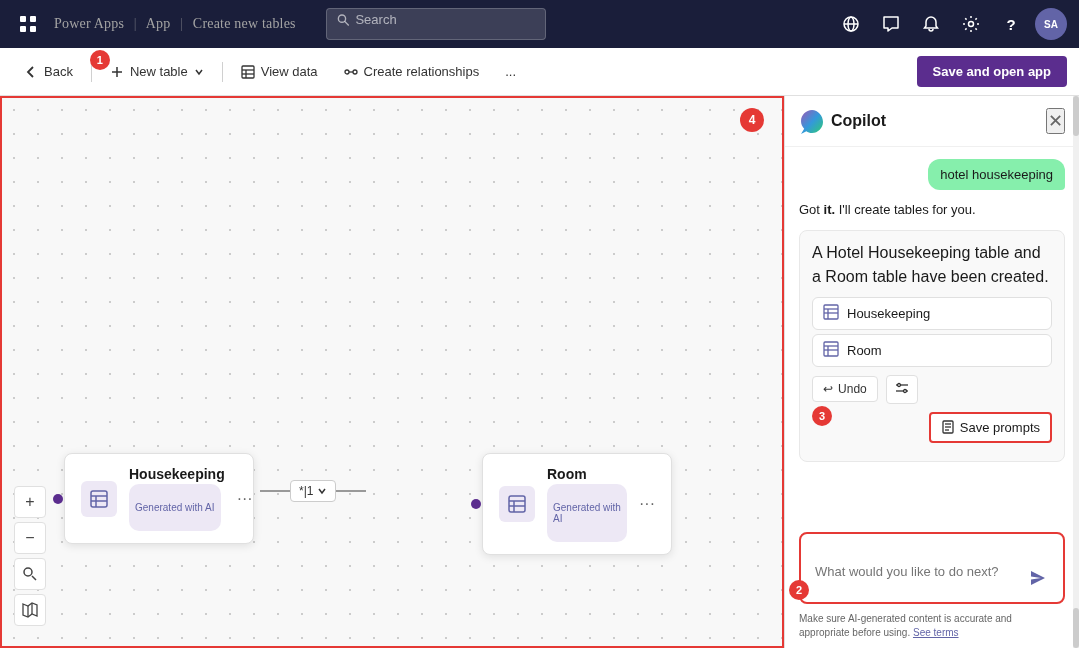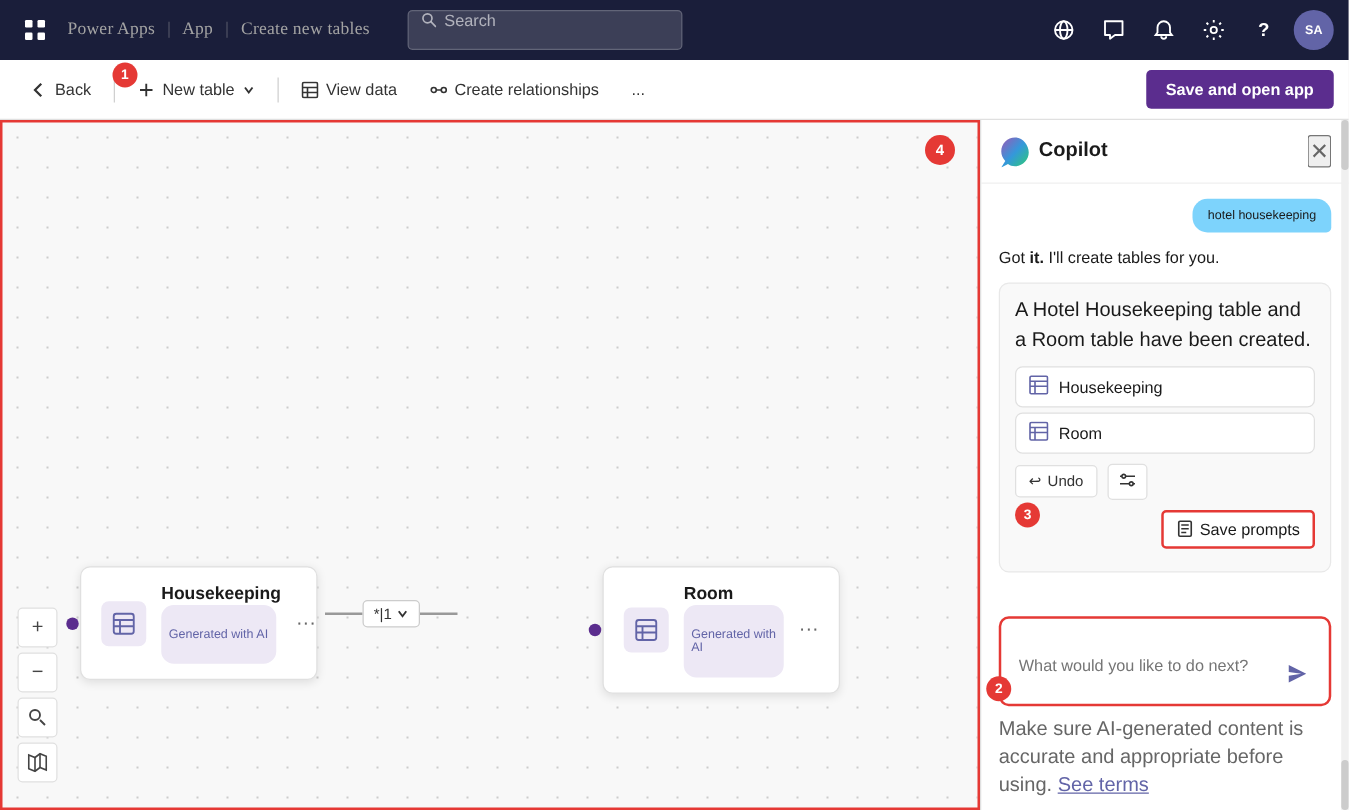--- a/index.html
+++ b/index.html
@@ -15,22 +15,22 @@
       gap: 10px;
       color: white;
     }
     .topbar-title { color: #a3a3a3; font-size: 14px; font-weight: 500; letter-spacing: 0.2px; font-family: Liberation Serif, serif; }
     .topbar-search {
       margin-left: 20px;
       background: rgba(255,255,255,0.15);
       border: 1px solid rgba(255,255,255,0.2);
       border-radius: 4px;
       display: flex;
-      align-items: flex-start;
-      padding: 0 10px;
+      align-items: flex-end;
+      padding: 12px 10px;
       gap: 6px;
       height: 32px;
       width: 220px;
     }
     .topbar-search input {
       background: transparent;
       border: none;
       outline: none;
       color: white;
       font-size: 13px;
@@ -199,25 +199,25 @@
     
     .copilot-messages {
       flex: 1;
       overflow-y: auto;
       padding: 12px 14px;
       display: flex;
       flex-direction: column;
       gap: 10px;
     }
     .msg-user {
-      background: #7dd3fc;
+      background: #86efac;
       color: #1a1a1a;
       padding: 8px 12px;
       border-radius: 12px 12px 4px 12px;
-      font-size: 10px;
+      font-size: 13px;
       align-self: flex-end;
       max-width: 220px;
     }
     .msg-ai {
       color: #1a1a1a;
       font-size: 13px;
       line-height: 1.5;
     }
     .msg-ai b { font-weight: 600; }
     .msg-ai-block {
@@ -317,21 +317,21 @@
       border: none;
       padding: 2px;
     }
 
     
     .copilot-messages::-webkit-scrollbar { width: 4px; }
     .copilot-messages::-webkit-scrollbar-track { background: transparent; }
     .copilot-messages::-webkit-scrollbar-thumb { background: #ccc; border-radius: 2px; }
 
     .copilot-footer-text {
-      font-size: 16px;
+      font-size: 10px;
       color: #666;
       padding: 4px 14px 8px;
       line-height: 1.4;
     }
     .copilot-footer-text a { color: #6264a7; text-decoration: underline; cursor: pointer; }
 
     .toolbar-right { display: flex; align-items: center; gap: 8px; margin-left: auto; }
   </style>
 </head>
 <body>

